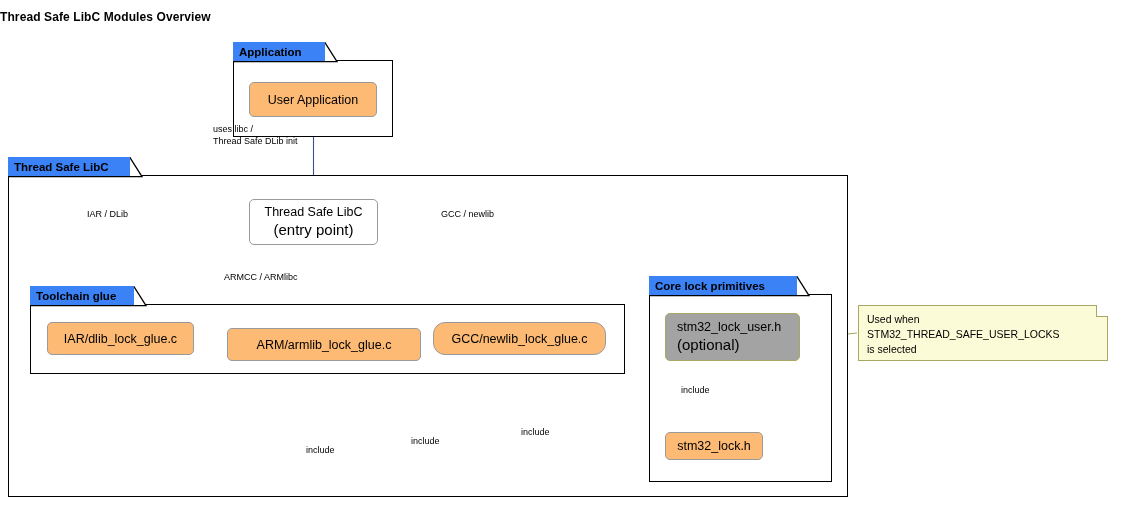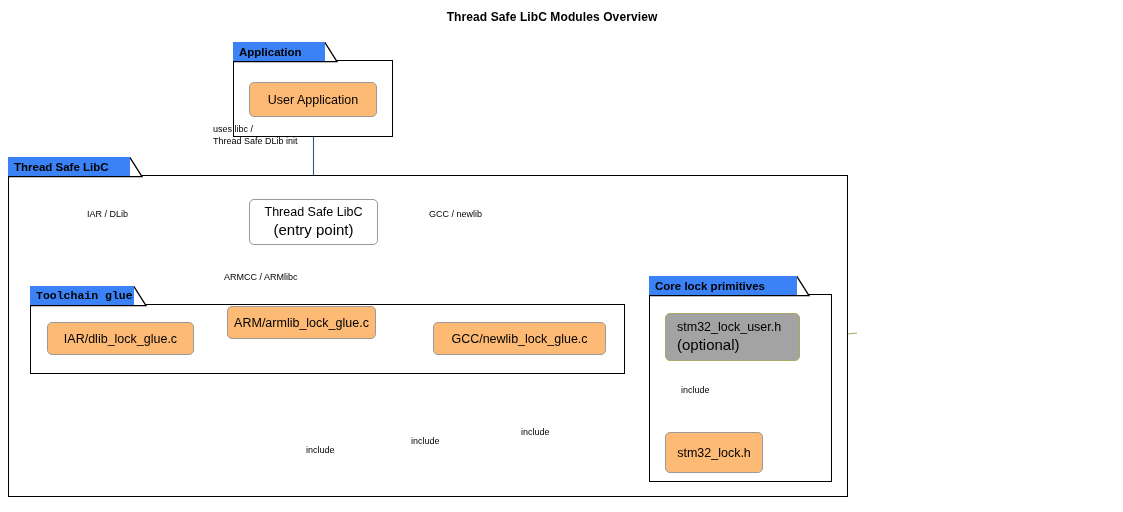--- a/index.html
+++ b/index.html
@@ -5,21 +5,21 @@
   html,body{margin:0;padding:0;}
   body{
     width:1123px;height:512px;background:#ffffff;
     font-family:"Liberation Sans", sans-serif;
     position:relative;overflow:hidden;
   }
   #stage{position:absolute;left:0;top:0;width:1123px;height:512px;}
   svg.layer{position:absolute;left:0;top:0;width:1123px;height:512px;}
 
   .diagram-title{
-    position:absolute;left:0;top:10px;width:1104px;text-align:center;
+    position:absolute;left:0;top:10px;width:1104px;text-align:left;
     font-size:12px;font-weight:bold;color:#000;letter-spacing:.1px;
   }
 
   
   .pkg{position:absolute;}
   .pkg-tab{
     position:absolute;left:0;top:0;height:19px;
     background:#3b82f6;
     display:flex;align-items:center;
     padding:0 6px;
@@ -93,53 +93,59 @@
 
   <div class="node" style="left:249px;top:199px;width:129px;height:46px;background:#ffffff;border:1.1px solid #9a9a9a;">
     <span>Thread Safe LibC</span>
     <span class="l2">(entry point)</span>
   </div>
 
   <div class="pkg" style="left:30px;top:286px;width:595px;height:88px;">
     <svg width="118" height="21" style="position: absolute; left: 0px; top: 0px; z-index: 2; pointer-events: none;">
         <path d="M0.7,19.6 L0.7,0.7 L104,0.7 L116,19.6 Z" fill="#ffffff" stroke="#000000" stroke-width="1.3" stroke-linejoin="miter"></path>
       </svg>
-      <div class="pkg-tab" style="width:104px;font-family:Liberation Mono, monospace;">Toolchain glue</div>
+      <div class="pkg-tab" style="width:104px;">Toolchain glue</div>
     <div class="pkg-body" style="top:18px;width:595px;height:70px;"></div>
   </div>
 
   <div class="node grey" style="left:47px;top:322px;width:147px;height:33px;">
     <span>IAR/dlib_lock_glue.c</span>
   </div>
 
-  <div class="node grey" style="left:227px;top:306px;width:149px;height:33px;">
+  <div class="node grey" style="left:227px;top:328px;width:194px;height:33px;">
     <span>ARM/armlib_lock_glue.c</span>
   </div>
 
-  <div class="node grey" style="left:433px;top:322px;width:173px;height:33px;">
+  <div class="node grey" style="left:433px;top:322px;width:173px;height:33px;border-radius:12px;">
     <span>GCC/newlib_lock_glue.c</span>
   </div>
 
   <div class="pkg" style="left:649px;top:276px;width:183px;height:206px;text-align:right;">
     <svg width="162" height="21" style="position: absolute; left: 0px; top: 0px; z-index: 2; pointer-events: none;">
         <path d="M0.7,19.6 L0.7,0.7 L148,0.7 L160,19.6 Z" fill="#ffffff" stroke="#000000" stroke-width="1.3" stroke-linejoin="miter"></path>
       </svg>
       <div class="pkg-tab" style="width:148px;">Core lock primitives</div>
     <div class="pkg-body" style="top:18px;width:183px;height:188px;"></div>
   </div>
 
   <div class="node yellow" style="left:665px;top:313px;width:135px;height:48px;align-items:flex-start;padding-left:11px;">
     <span>stm32_lock_user.h</span>
     <span class="l2">(optional)</span>
   </div>
 
-  <div class="node grey" style="left:665px;top:432px;width:98px;height:41px;justify-content:center;">
+  <div class="node grey" style="left:665px;top:432px;width:98px;height:28px;justify-content:center;">
     <span>stm32_lock.h</span>
   </div>
 
+  <div class="note" style="left:858px;top:305px;width:250px;height:56px;">
+    <div class="fold"></div>
+    <div>Used when</div>
+    <div>STM32_THREAD_SAFE_USER_LOCKS</div>
+    <div>is selected</div>
+  </div>
 
   <svg class="layer" viewBox="0 0 1123 512">
     <defs>
       <marker id="ah" markerWidth="9" markerHeight="9" refX="7.4" refY="3.2" orient="auto" markerUnits="userSpaceOnUse">
         <path d="M0.5,0.3 L7.8,3.2 L0.5,6.1" fill="none" stroke="#33548c" stroke-width="1.2" stroke-linecap="round" stroke-linejoin="round"></path>
       </marker>
     </defs>
     <g fill="none" stroke="#33548c" stroke-width="1.1">
 
       <path d="M313.5,117 L313.5,198" marker-end="url(#ah)"></path>
@@ -164,21 +170,21 @@
 
   <div class="elabel" style="left:213px;top:124px;text-align:left;width:200px;">
     <div>uses libc /</div>
     <div>Thread Safe DLib init</div>
   </div>
 
   <div class="elabel" style="left:87px;top:209px;text-align:right;">IAR / DLib</div>
 
   <div class="elabel" style="left:224px;top:272px;">ARMCC / ARMlibc</div>
 
-  <div class="elabel" style="left:429px;top:209px;">GCC / newlib</div>
+  <div class="elabel" style="left:441px;top:209px;">GCC / newlib</div>
 
   <div class="elabel" style="left:681px;top:385px;">include</div>
 
   <div class="elabel" style="left:521px;top:427px;">include</div>
 
   <div class="elabel" style="left:411px;top:436px;">include</div>
 
   <div class="elabel" style="left:306px;top:445px;">include</div>
 
 </div>

